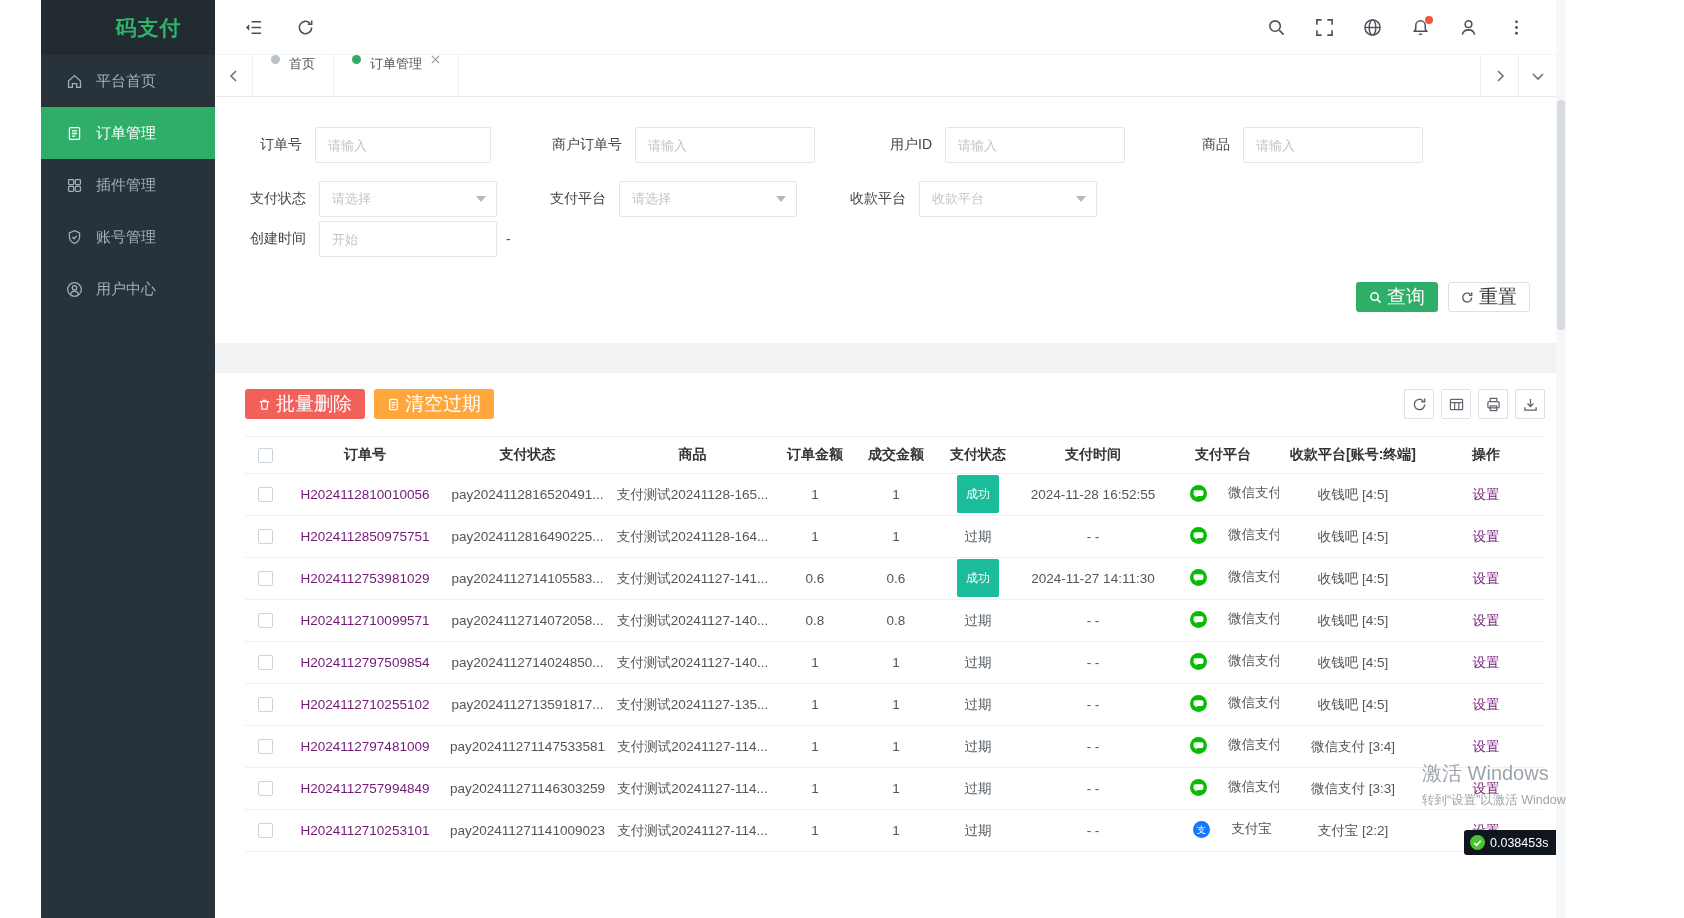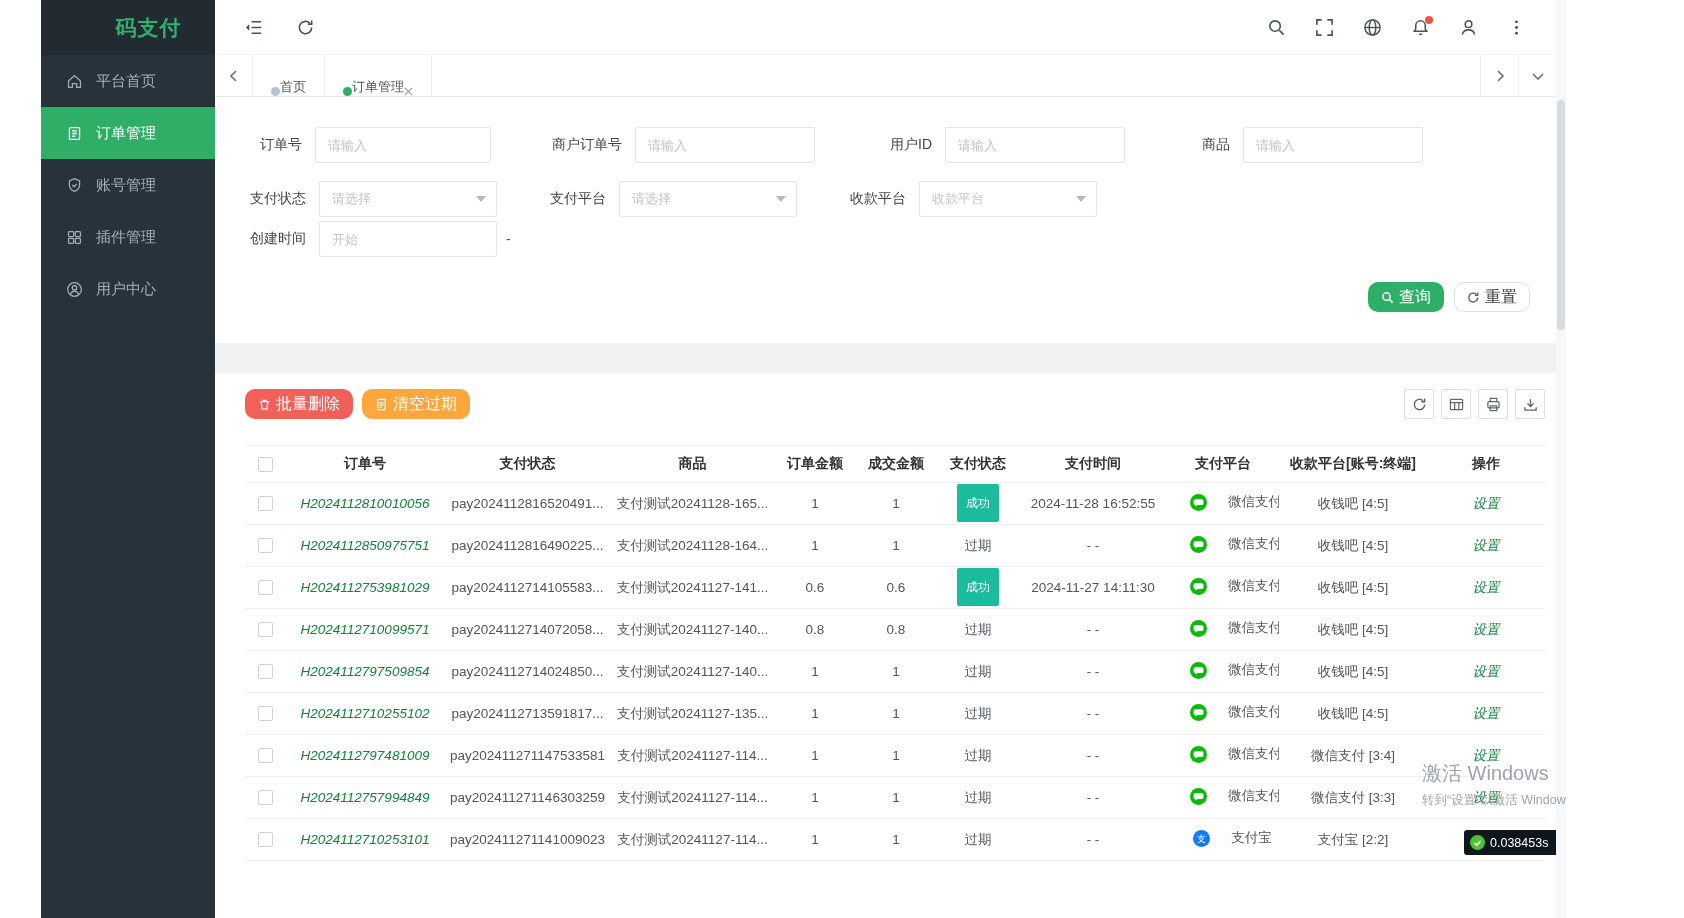--- a/index.html
+++ b/index.html
@@ -23,21 +23,21 @@
   .hicon { width:20px; height:20px; color:#49525b; position:relative; cursor:pointer; display:flex; align-items:center; justify-content:center; }
   .hicon svg { width:19px; height:19px; }
   .hicon .dot { position:absolute; top:-1px; right:-3px; width:8px; height:8px; border-radius:50%; background:#f5543f; }
 
   
   .tabbar { position:absolute; left:215px; top:55px; width:1341px; height:42px; background:#fff; border-bottom:1px solid #e9e9e9; display:flex; align-items:stretch; }
   .tab-nav { width:38px; display:flex; align-items:center; justify-content:center; color:#6a737c; cursor:pointer; }
   .tab-nav svg { width:12px; height:12px; }
   .tab-nav.left { border-right:1px solid #efefef; }
   .tab-nav.bl { border-left:1px solid #efefef; }
-  .tab { display:flex; align-items:flex-end; gap:0; padding:0 18px; border-right:1px solid #efefef; font-size:13px; color:#555; cursor:pointer; }
+  .tab { display:flex; align-items:flex-start; gap:9px; padding:0 18px; border-right:1px solid #efefef; font-size:13px; color:#555; cursor:pointer; }
   .tab-dot { width:9px; height:9px; border-radius:50%; background:#b9c2c9; }
   .tab.active .tab-dot { background:#2fae67; }
   .tab-close { display:flex; align-items:center; color:#97a0a8; }
   .tab-close svg { width:9px; height:9px; }
   .tab-spacer { flex:1; }
 
   
   .filter-card { position:absolute; left:215px; top:97px; width:1341px; height:246px; background:#fff; }
   .f-row { display:flex; align-items:center; margin-left:22px; }
   .f-row1 { margin-top:30px; }
@@ -45,42 +45,42 @@
   .f-row3 { margin-top:4px; }
   .field { display:flex; align-items:center; }
   .field .flabel { font-size:14px; color:#454545; text-align:right; padding-right:13px; }
   .tinput { height:36px; border:1px solid #e5e6e8; border-radius:2px; padding:0 12px; font-size:13px; color:#333; background:#fff; outline:none; }
   .tinput::placeholder { color:#c0c4cc; }
   .select { height:36px; border:1px solid #e5e6e8; border-radius:2px; padding:0 10px 0 12px; background:#fff; display:flex; align-items:center; justify-content:space-between; cursor:pointer; }
   .select .ph { font-size:13px; color:#c0c4cc; }
   .select .caret { width:0; height:0; border-left:5px solid transparent; border-right:5px solid transparent; border-top:6px solid #b3b9c0; }
   .range-sep { margin:0 9px; color:#555; font-size:14px; }
   .btn-row { display:flex; justify-content:flex-end; gap:10px; padding-right:26px; margin-top:25px; }
-  .btn { height:30px; border-radius:10px; font-size:16px; display:inline-flex; align-items:center; gap:5px; padding:0 12px; cursor:pointer; border:1px solid transparent; background:#fff; }
+  .btn { height:30px; border-radius:3px; font-size:19px; display:inline-flex; align-items:center; gap:5px; padding:0 12px; cursor:pointer; border:1px solid transparent; background:#fff; }
   .btn svg { width:13px; height:13px; }
   .btn.primary { background:#2fae67; color:#fff; }
   .btn.plain { border-color:#dcdfe6; color:#3c3c3c; }
   .btn.danger { background:#f2605a; color:#fff; }
   .btn.warning { background:#ffa73d; color:#fff; }
 
   .band { position:absolute; left:215px; top:343px; width:1341px; height:30px; background:#f1f2f4; }
 
   
   .table-card { position:absolute; left:215px; top:373px; width:1341px; height:545px; background:#fff; padding:16px 11px 0 30px; }
-  .toolbar { display:flex; align-items:center; width:1300px; margin-bottom:26px; }
+  .toolbar { display:flex; align-items:center; width:1300px; margin-bottom:17px; }
   .toolbar .left { display:flex; gap:9px; }
   .toolbar .right { margin-left:auto; display:flex; gap:7px; }
   .tool-btn { width:30px; height:30px; border:1px solid #dcdfe6; border-radius:2px; background:#fff; display:flex; align-items:center; justify-content:center; color:#5f6670; cursor:pointer; }
   .tool-btn svg { width:15px; height:15px; }
 
   table { width:1300px; border-collapse:collapse; table-layout:fixed; }
   thead th { height:37px; font-size:14px; color:#333; font-weight:bold; text-align:center; border-top:1px solid #f0f0f0; border-bottom:1px solid #f0f0f0; white-space:nowrap; overflow:hidden; }
   tbody td { height:42px; font-size:13.5px; color:#555; text-align:center; border-bottom:1px solid #f0f0f0; white-space:nowrap; overflow:hidden; text-overflow:ellipsis; padding:0 4px; }
   .checkbox { display:inline-block; width:15px; height:15px; border:1px solid #ccd3dc; border-radius:2px; background:#fff; vertical-align:middle; cursor:pointer; }
-  .link { color:#15803d; text-decoration:none; cursor:pointer;font-style:italic; }
+  .link { color:#701a75; text-decoration:none; cursor:pointer; }
   .status.st-success { background:#1bbc9b; color:#fff; padding:12px 9px; border-radius:2px; font-size:12px; }
   .status.st-expired { color:#586069; }
   .pay { display:inline-flex; align-items:center; gap:21px;padding-left:19px; }
   .pay-icon { width:17px; height:17px; display:inline-flex; }
   .pay-icon svg { width:17px; height:17px; display:none; }
   .pay-icon.wechat svg.ic-wechat { display:block; }
   .pay-icon.alipay svg.ic-alipay { display:block; }
 
   
   .v-scrollbar { position:absolute; left:1556px; top:0; width:10px; height:918px; background:#f6f7f8; }
@@ -111,33 +111,33 @@
         </div>
         <div class="menu-item active">
           <svg viewBox="0 0 20 20" fill="none" stroke="currentColor" stroke-width="1.5">
               <rect x="4" y="3" width="12" height="14" rx="1.5"></rect>
               <path d="M7 7h6M7 10h6M7 13h4"></path>
             </svg>
           <span>订单管理</span>
         </div>
         <div class="menu-item">
           <svg viewBox="0 0 20 20" fill="none" stroke="currentColor" stroke-width="1.5">
-              <path d="M10 2l6 2.5V9c0 4-2.5 6.5-6 8-3.5-1.5-6-4-6-8V4.5L10 2z"></path>
-              <path d="M7.5 9.5l2 2 3-3.5"></path>
-            </svg>
-          <span>账号管理</span>
-        </div>
-        <div class="menu-item">
-          <svg viewBox="0 0 20 20" fill="none" stroke="currentColor" stroke-width="1.5">
               <rect x="3" y="3" width="6" height="6" rx="1"></rect>
               <rect x="11" y="3" width="6" height="6" rx="1"></rect>
               <rect x="3" y="11" width="6" height="6" rx="1"></rect>
               <rect x="11" y="11" width="6" height="6" rx="1"></rect>
             </svg>
           <span>插件管理</span>
+        </div>
+        <div class="menu-item">
+          <svg viewBox="0 0 20 20" fill="none" stroke="currentColor" stroke-width="1.5">
+              <path d="M10 2l6 2.5V9c0 4-2.5 6.5-6 8-3.5-1.5-6-4-6-8V4.5L10 2z"></path>
+              <path d="M7.5 9.5l2 2 3-3.5"></path>
+            </svg>
+          <span>账号管理</span>
         </div>
         <div class="menu-item">
           <svg viewBox="0 0 20 20" fill="none" stroke="currentColor" stroke-width="1.5">
               <circle cx="10" cy="10" r="8"></circle>
               <circle cx="10" cy="8" r="2.6"></circle>
               <path d="M5.5 15.5c.7-2.3 2.4-3.5 4.5-3.5s3.8 1.2 4.5 3.5"></path>
             </svg>
           <span>用户中心</span>
         </div>
       </nav>

